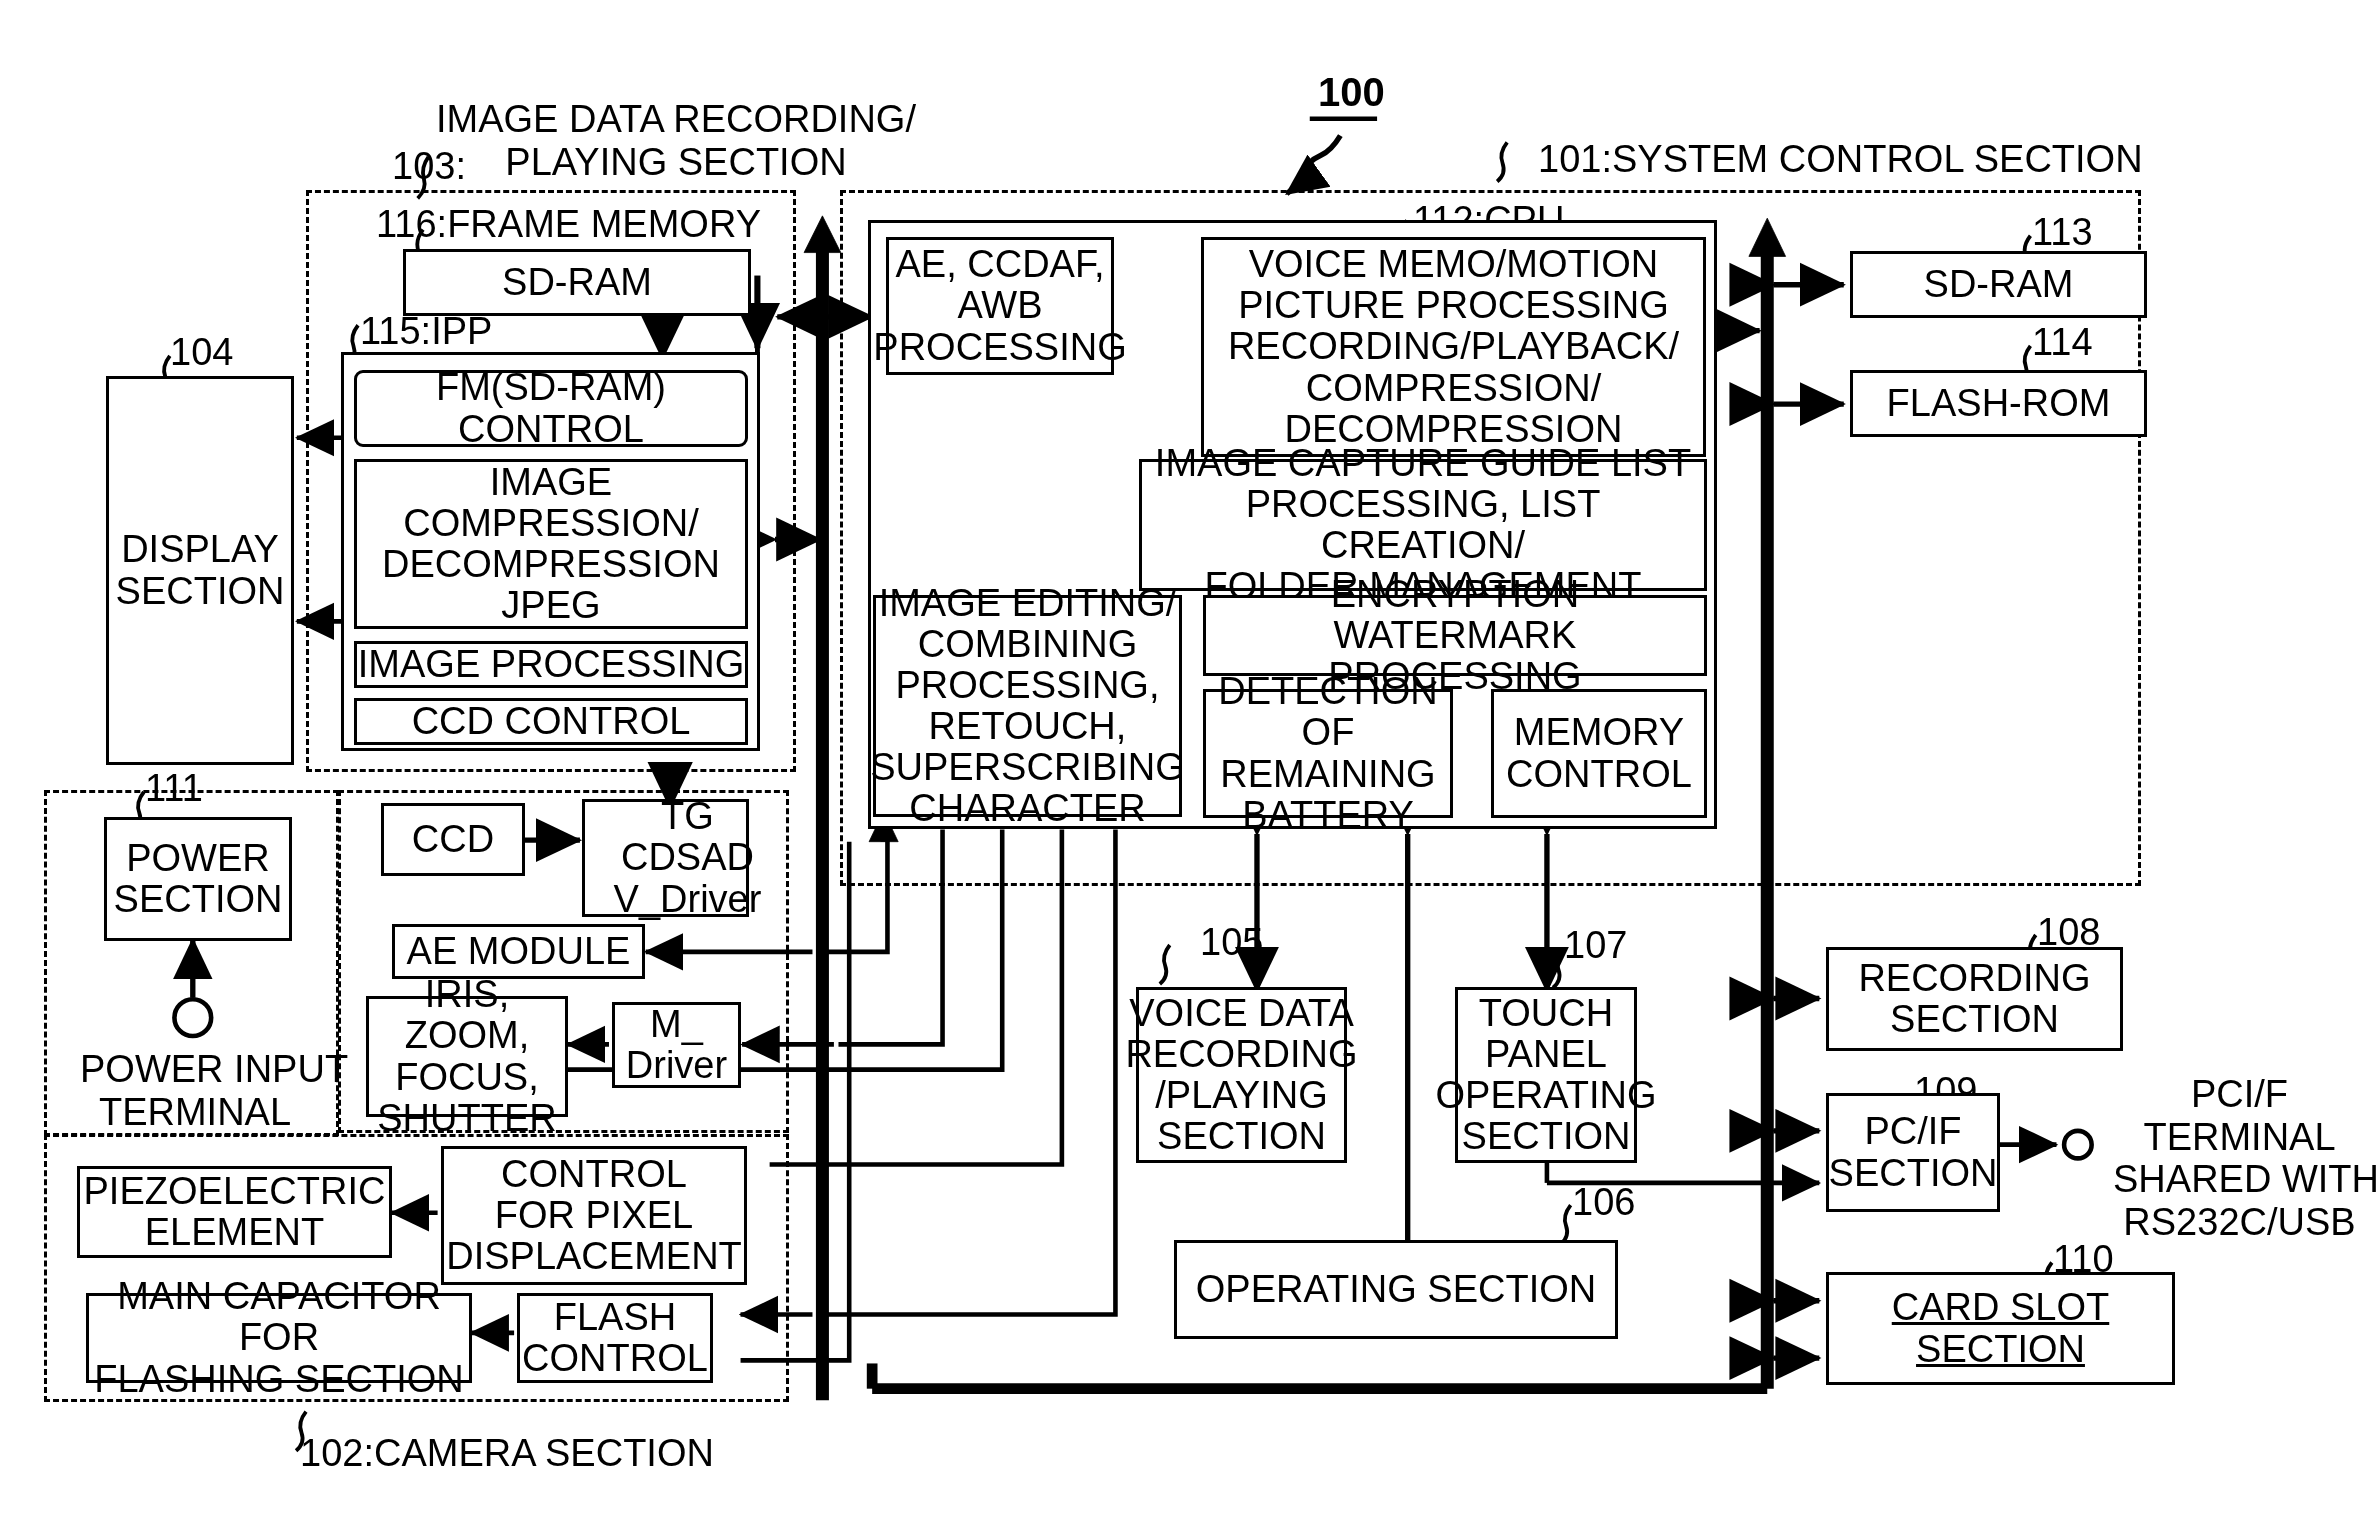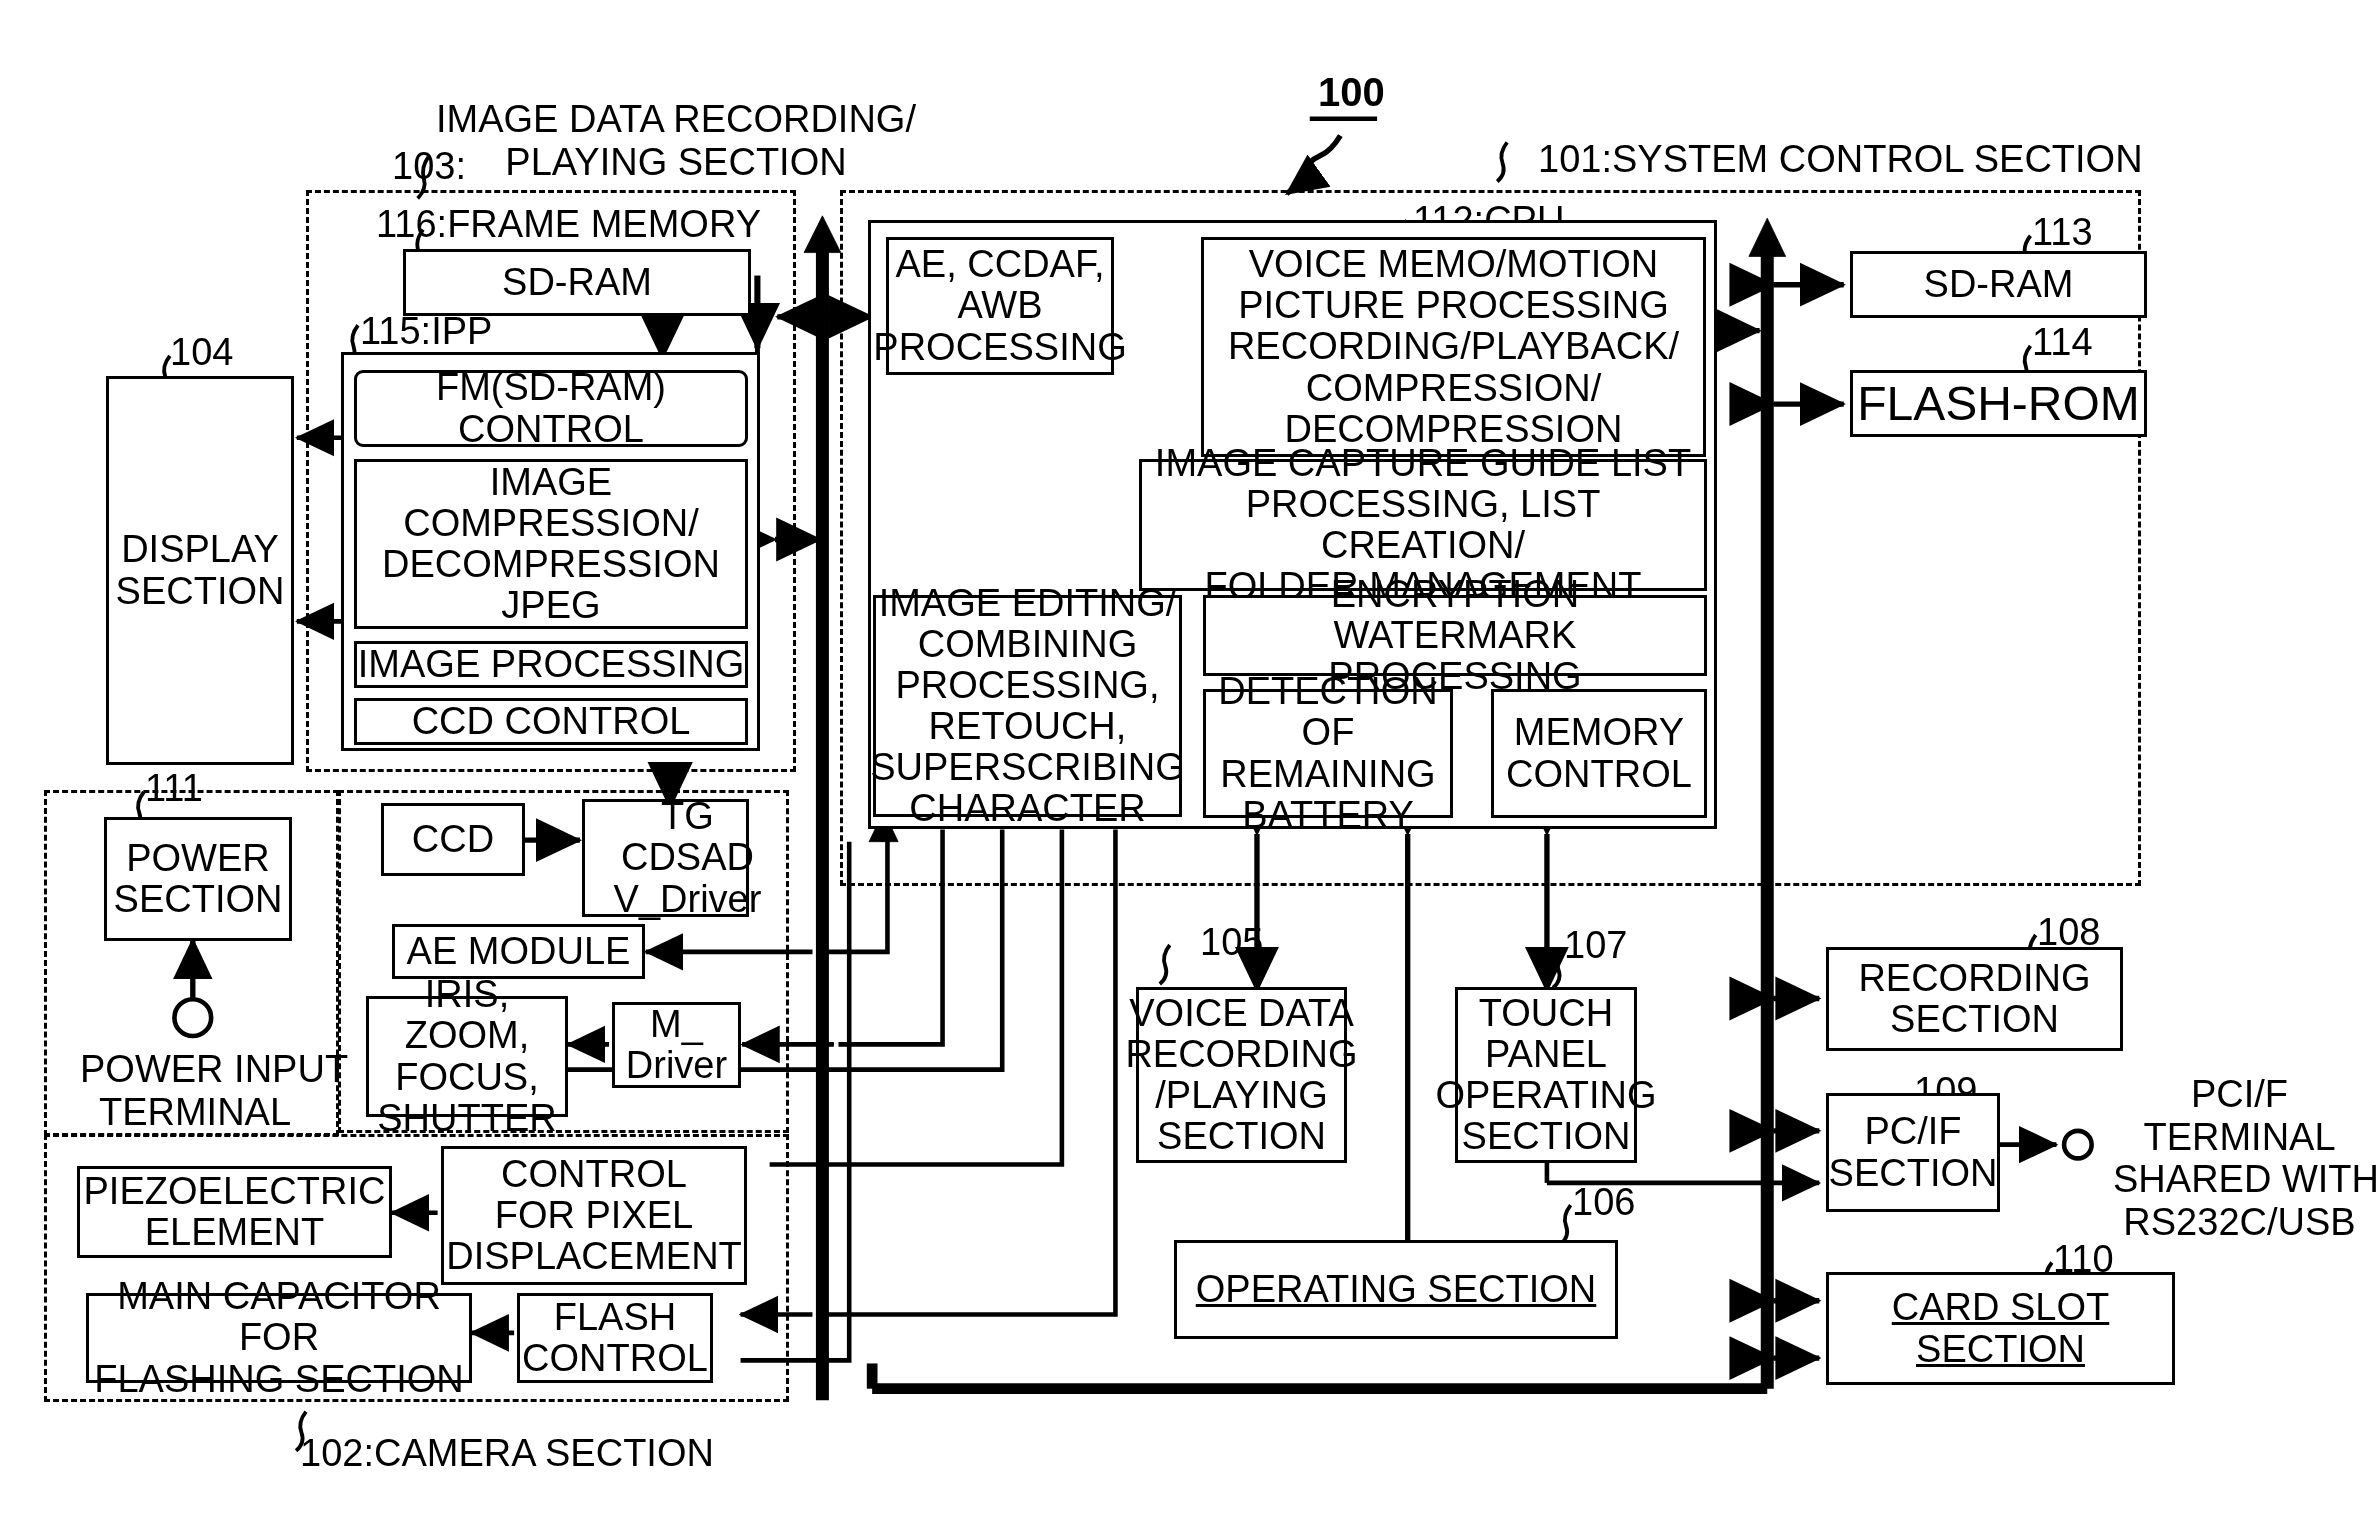--- a/index.html
+++ b/index.html
@@ -304,25 +304,25 @@
   <div class="box" style="left:1136px;top:987px;width:211px;height:176px;font-size:38px;white-space:pre-line;">VOICE DATA
 RECORDING
 /PLAYING
 SECTION</div>
 
   <div class="box" style="left:1455px;top:987px;width:182px;height:176px;font-size:38px;white-space:pre-line;">TOUCH
 PANEL
 OPERATING
 SECTION</div>
 
-  <div class="box" style="left:1174px;top:1240px;width:444px;height:99px;font-size:38px;text-decoration:underline;">OPERATING SECTION</div>
+  <div class="box" style="left:1174px;top:1240px;width:444px;height:99px;font-size:38px;">OPERATING SECTION</div>
 
   <div class="box" style="left:1850px;top:251px;width:297px;height:67px;font-size:38px;">SD-RAM</div>
 
-  <div class="box" style="left:1850px;top:370px;width:297px;height:67px;font-size:48px;">FLASH-ROM</div>
+  <div class="box" style="left:1850px;top:370px;width:297px;height:67px;font-size:38px;">FLASH-ROM</div>
 
   <div class="box" style="left:1826px;top:947px;width:297px;height:104px;font-size:38px;white-space:pre-line;">RECORDING
 SECTION</div>
 
   <div class="box" style="left:1826px;top:1093px;width:174px;height:119px;font-size:38px;white-space:pre-line;">PC/IF
 SECTION</div>
 
   <div class="box" style="left:1826px;top:1272px;width:349px;height:113px;font-size:38px;white-space:pre-line;text-decoration:underline;">CARD SLOT
 SECTION</div>
 

